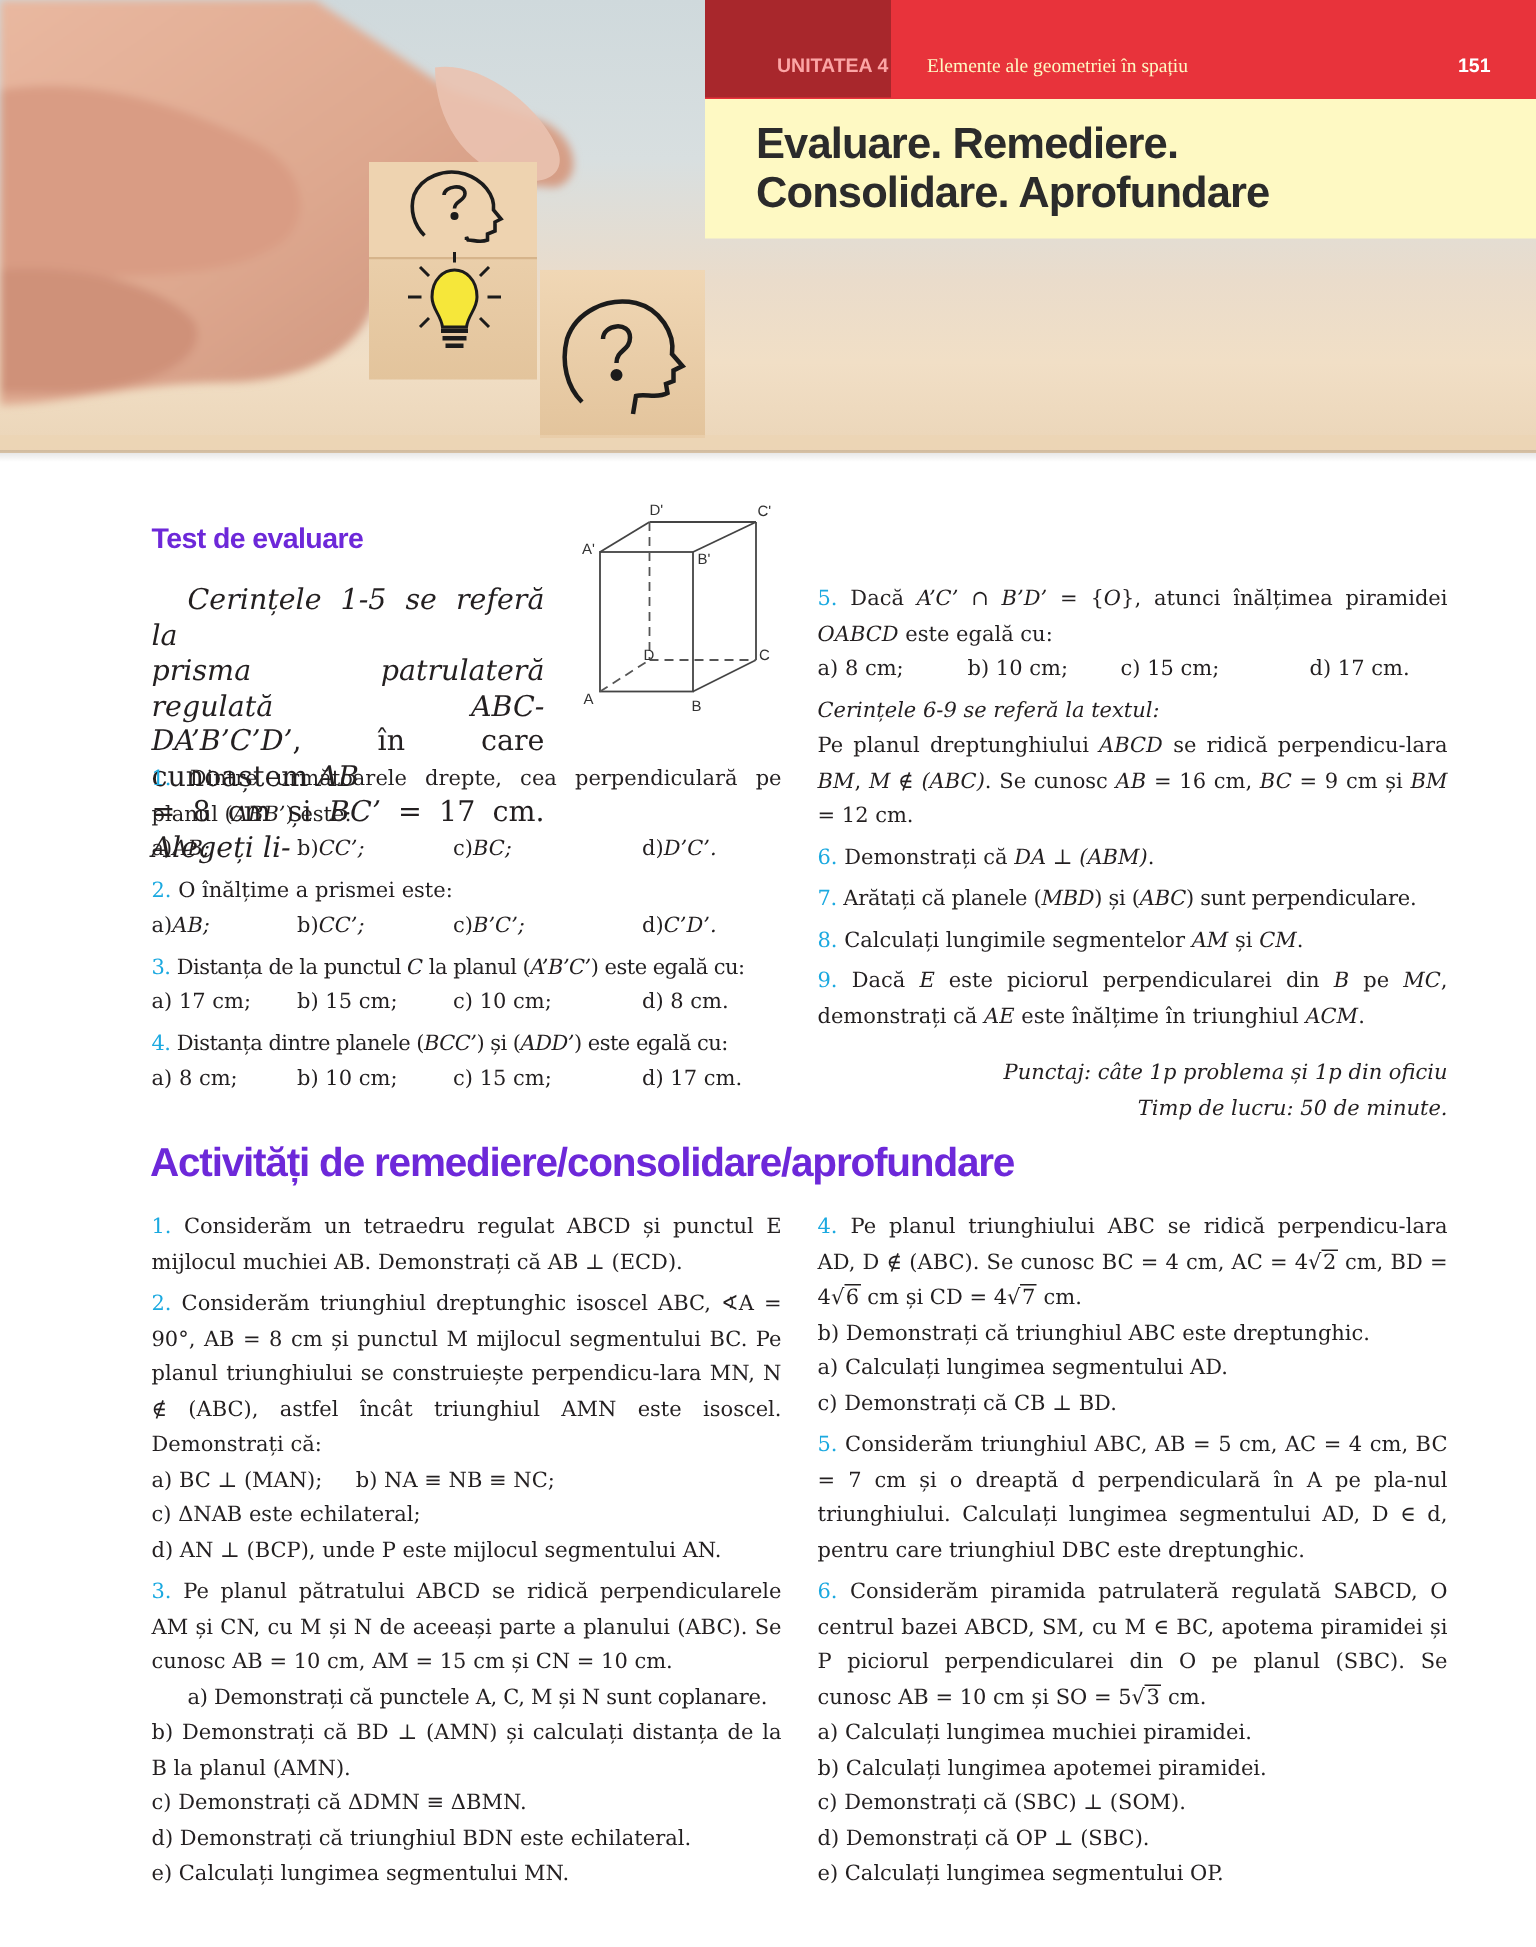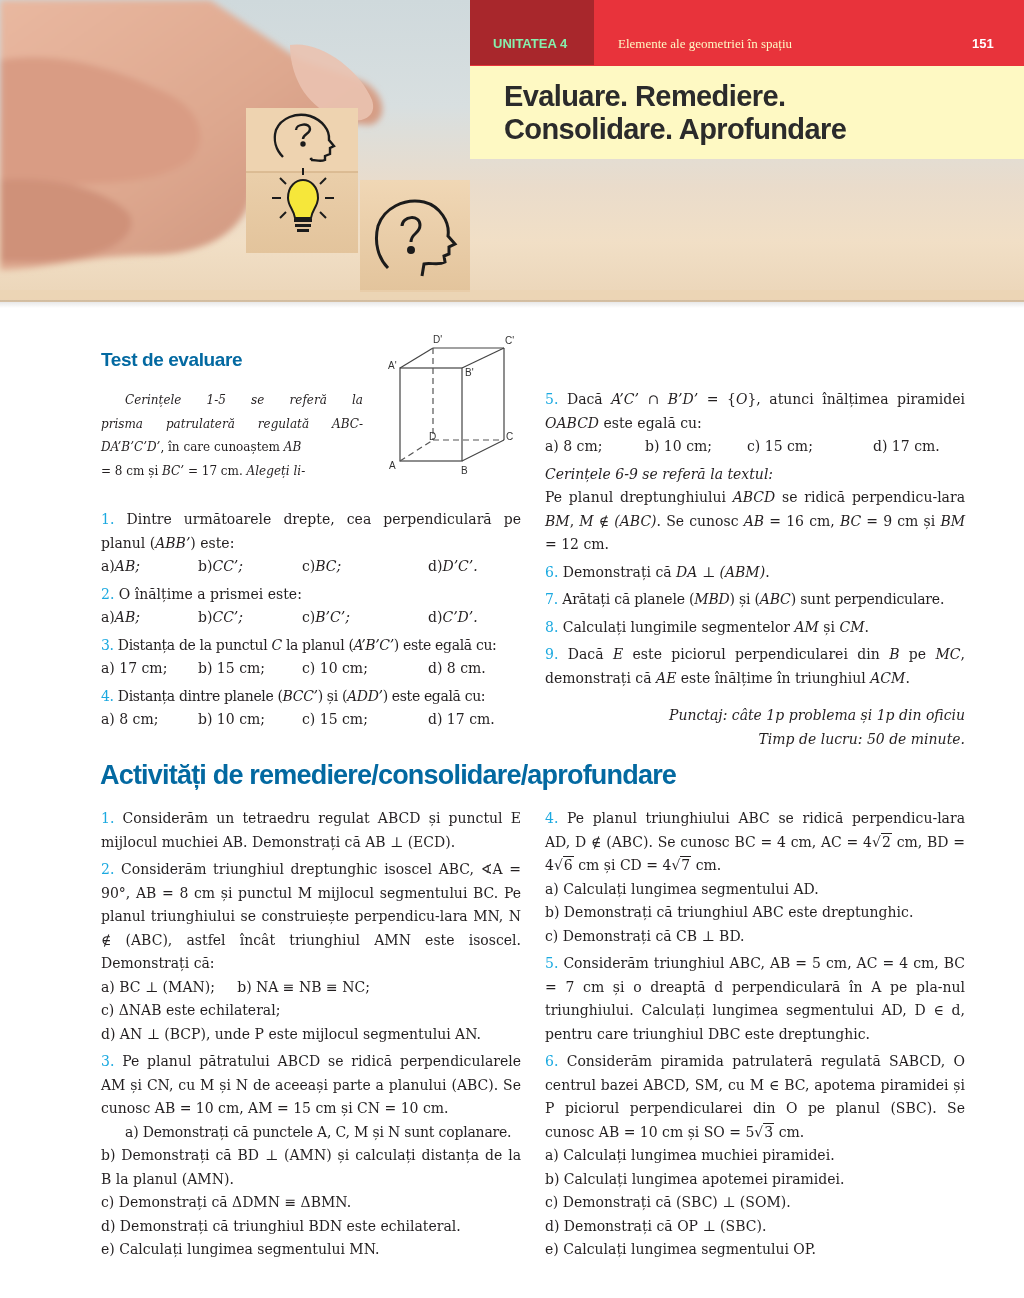--- a/index.html
+++ b/index.html
@@ -11,45 +11,45 @@
       position: absolute; left: 0; top: 0; width: 1024px; height: 302px; overflow: hidden;
       background: linear-gradient(180deg, #cfd9dc 0%, #d8dfe0 35%, #eadccb 62%, #f1dfc6 80%, #ebd5b8 100%);
     }
     .hero-shadow { position: absolute; left: 0; top: 300px; width: 1024px; height: 8px;
       background: linear-gradient(180deg, rgba(0,0,0,0.12), rgba(0,0,0,0)); }
     .hero svg { position: absolute; left: 0; top: 0; }
 
     
     .unit-bar { position: absolute; left: 470px; top: 0; width: 554px; height: 66px; background: #e8333b; }
     .unit-tag { position: absolute; left: 0; top: 0; width: 124px; height: 65px; background: #a8272c;
-      color: #86efac; font-family: "Liberation Sans", sans-serif; font-weight: bold; font-size: 13px;
-      line-height: 20px; padding: 34px 0 0 23px; white-space: nowrap; }
+      color: #fca5a5; font-family: "Liberation Sans", sans-serif; font-weight: bold; font-size: 13px;
+      line-height: 20px; padding: 34px 0 0 48px; white-space: nowrap; }
     .unit-title { position: absolute; left: 148px; top: 34px; color: #fef9c3; font-family: Liberation Serif, serif;
       font-size: 13px; line-height: 20px; white-space: nowrap; }
     .page-num { position: absolute; left: 474px; top: 34px; color: #fff; font-family: "Liberation Sans", sans-serif;
       font-weight: bold; font-size: 13px; line-height: 20px; margin-left: 28px; }
 
     .title-box { position: absolute; left: 470px; top: 66px; width: 554px; height: 93px; background: #fef9c3; }
     .page-title { position: absolute; left: 34px; top: 14px; font-family: "Liberation Sans", sans-serif;
       font-weight: bold; font-size: 29px; line-height: 33px; color: #2b2b2b; letter-spacing: -0.6px; }
     .page-title span { display: block; }
-    .section-h { position: absolute; font-family: "Liberation Sans", sans-serif; font-weight: bold; color: #0369a1; letter-spacing: -0.4px; }
+    .section-h { position: absolute; font-family: "Liberation Sans", sans-serif; font-weight: bold; color: #6d28d9; letter-spacing: -0.4px; }
     .h-test { left: 101px; top: 349px; font-size: 19px; }
     .h-act { left: 100px; top: 760px; font-size: 27px; letter-spacing: -0.8px; }
 
     .col { position: absolute; font-size: 14px; line-height: 23.5px; }
     .col-l { left: 101px; width: 420px; }
     .col-r { left: 545px; width: 420px; }
 
     .p { text-align: justify; }
     .gap { margin-top: 4px; }
     .num { color: #1ba9e0; }
     i, .it { font-style: italic; }
 
-    .intro { position: absolute; left: 101px; top: 389px; width: 420px; font-size: 12px; line-height: 23.5px; }
+    .intro { position: absolute; left: 101px; top: 389px; width: 420px; font-size: 19px; line-height: 23.5px; }
     .intro .narrow { width: 262px; text-align: justify; }
     .intro .it { font-style: italic; }
 
     .opts { display: flex; white-space: nowrap; }
     .opts span { display: inline-block; }
     .o1 { width: 97px; } .o2 { width: 104px; } .o3 { width: 126px; }
 
     .opts-r .o1 { width: 100px; } .opts-r .o2 { width: 102px; } .opts-r .o3 { width: 126px; }
 
     .score { text-align: right; font-style: italic; }
@@ -269,22 +269,22 @@
   <div class="p">b) Demonstrați că BD ⊥ (AMN) și calculați distanța de la B la planul (AMN).</div>
   <div>c) Demonstrați că ΔDMN ≡ ΔBMN.</div>
   <div>d) Demonstrați că triunghiul BDN este echilateral.</div>
   <div>e) Calculați lungimea segmentului MN.</div>
 </div>
 
 <div class="col col-r" style="top:807px;">
   <div class="p">
     <span class="num">4.</span><span> Pe planul triunghiului ABC se ridică perpendicu-lara AD, D ∉ (ABC). Se cunosc BC = 4 cm, AC = 4</span><span class="sqrt">√<span class="rad">2</span></span><span> cm, BD = 4</span><span class="sqrt">√<span class="rad">6</span></span><span> cm și CD = 4</span><span class="sqrt">√<span class="rad">7</span></span><span> cm.</span>
   </div>
+  <div>b) Demonstrați că triunghiul ABC este dreptunghic.</div>
   <div>a) Calculați lungimea segmentului AD.</div>
-  <div>b) Demonstrați că triunghiul ABC este dreptunghic.</div>
   <div>c) Demonstrați că CB ⊥ BD.</div>
   <div class="p gap">
     <span class="num">5.</span><span> Considerăm triunghiul ABC, AB = 5 cm, AC = 4 cm, BC = 7 cm și o dreaptă d perpendiculară în A pe pla-nul triunghiului. Calculați lungimea segmentului AD, D ∈ d, pentru care triunghiul DBC este dreptunghic.</span>
   </div>
   <div class="p gap">
     <span class="num">6.</span><span> Considerăm piramida patrulateră regulată SABCD, O centrul bazei ABCD, SM, cu M ∈ BC, apotema piramidei și P piciorul perpendicularei din O pe planul (SBC). Se cunosc AB = 10 cm și SO = 5</span><span class="sqrt">√<span class="rad">3</span></span><span> cm.</span>
   </div>
   <div>a) Calculați lungimea muchiei piramidei.</div>
   <div>b) Calculați lungimea apotemei piramidei.</div>
   <div>c) Demonstrați că (SBC) ⊥ (SOM).</div>

